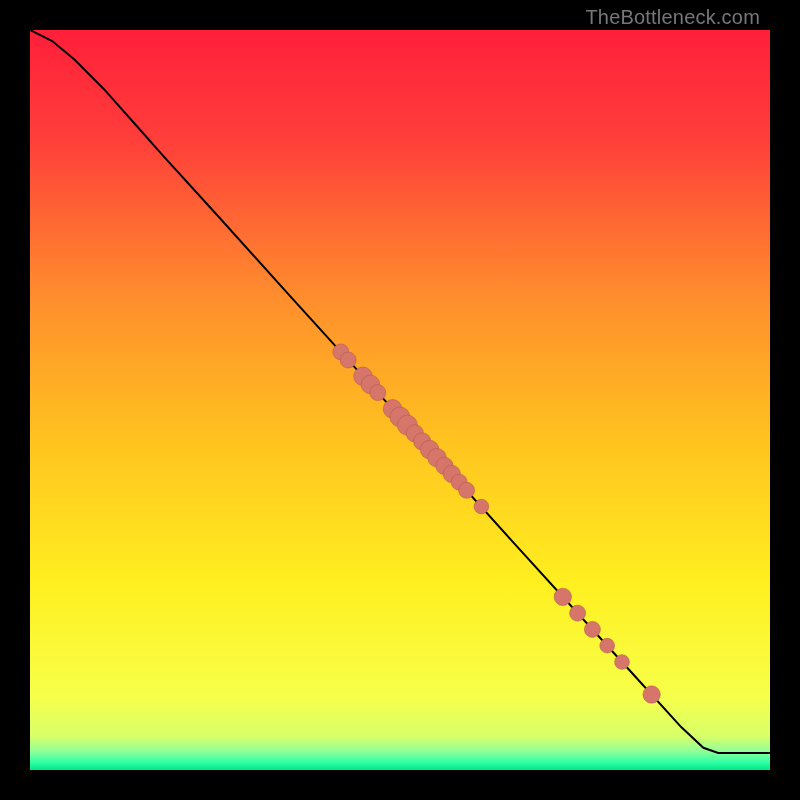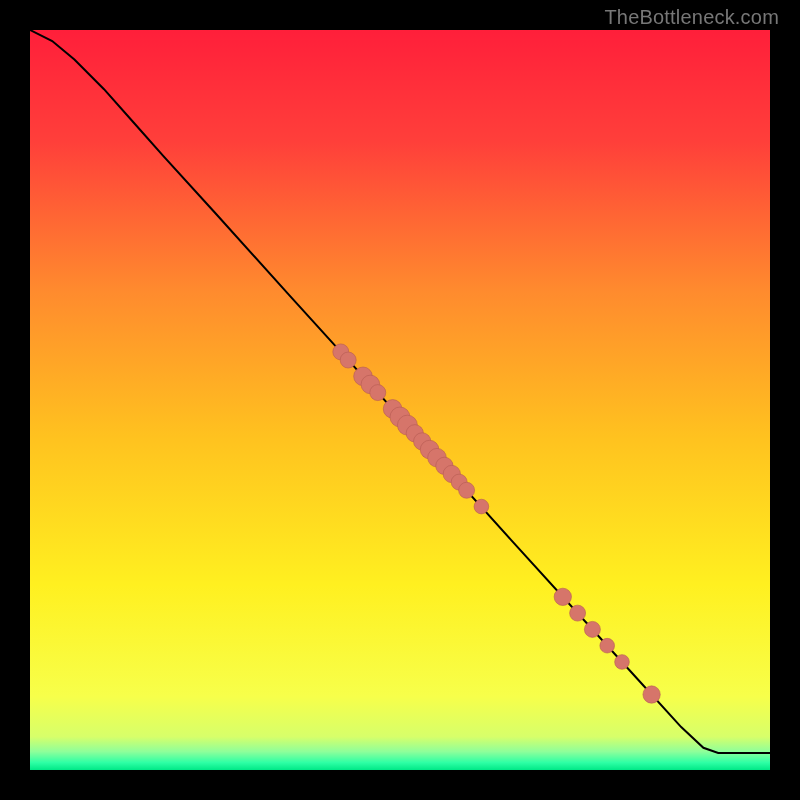--- a/index.html
+++ b/index.html
@@ -15,21 +15,21 @@
     position: absolute;
     left: 30px;
     top: 30px;
     width: 740px;
     height: 740px;
     background: #000;
   }
   .watermark {
     position: absolute;
     top: 6px;
-    right: 21px;
+    right: 40px;
     color: #777;
     font-size: 20px;
     font-weight: 500;
     letter-spacing: 0.2px;
   }
   svg {
     display: block;
   }
 </style>
 </head>

